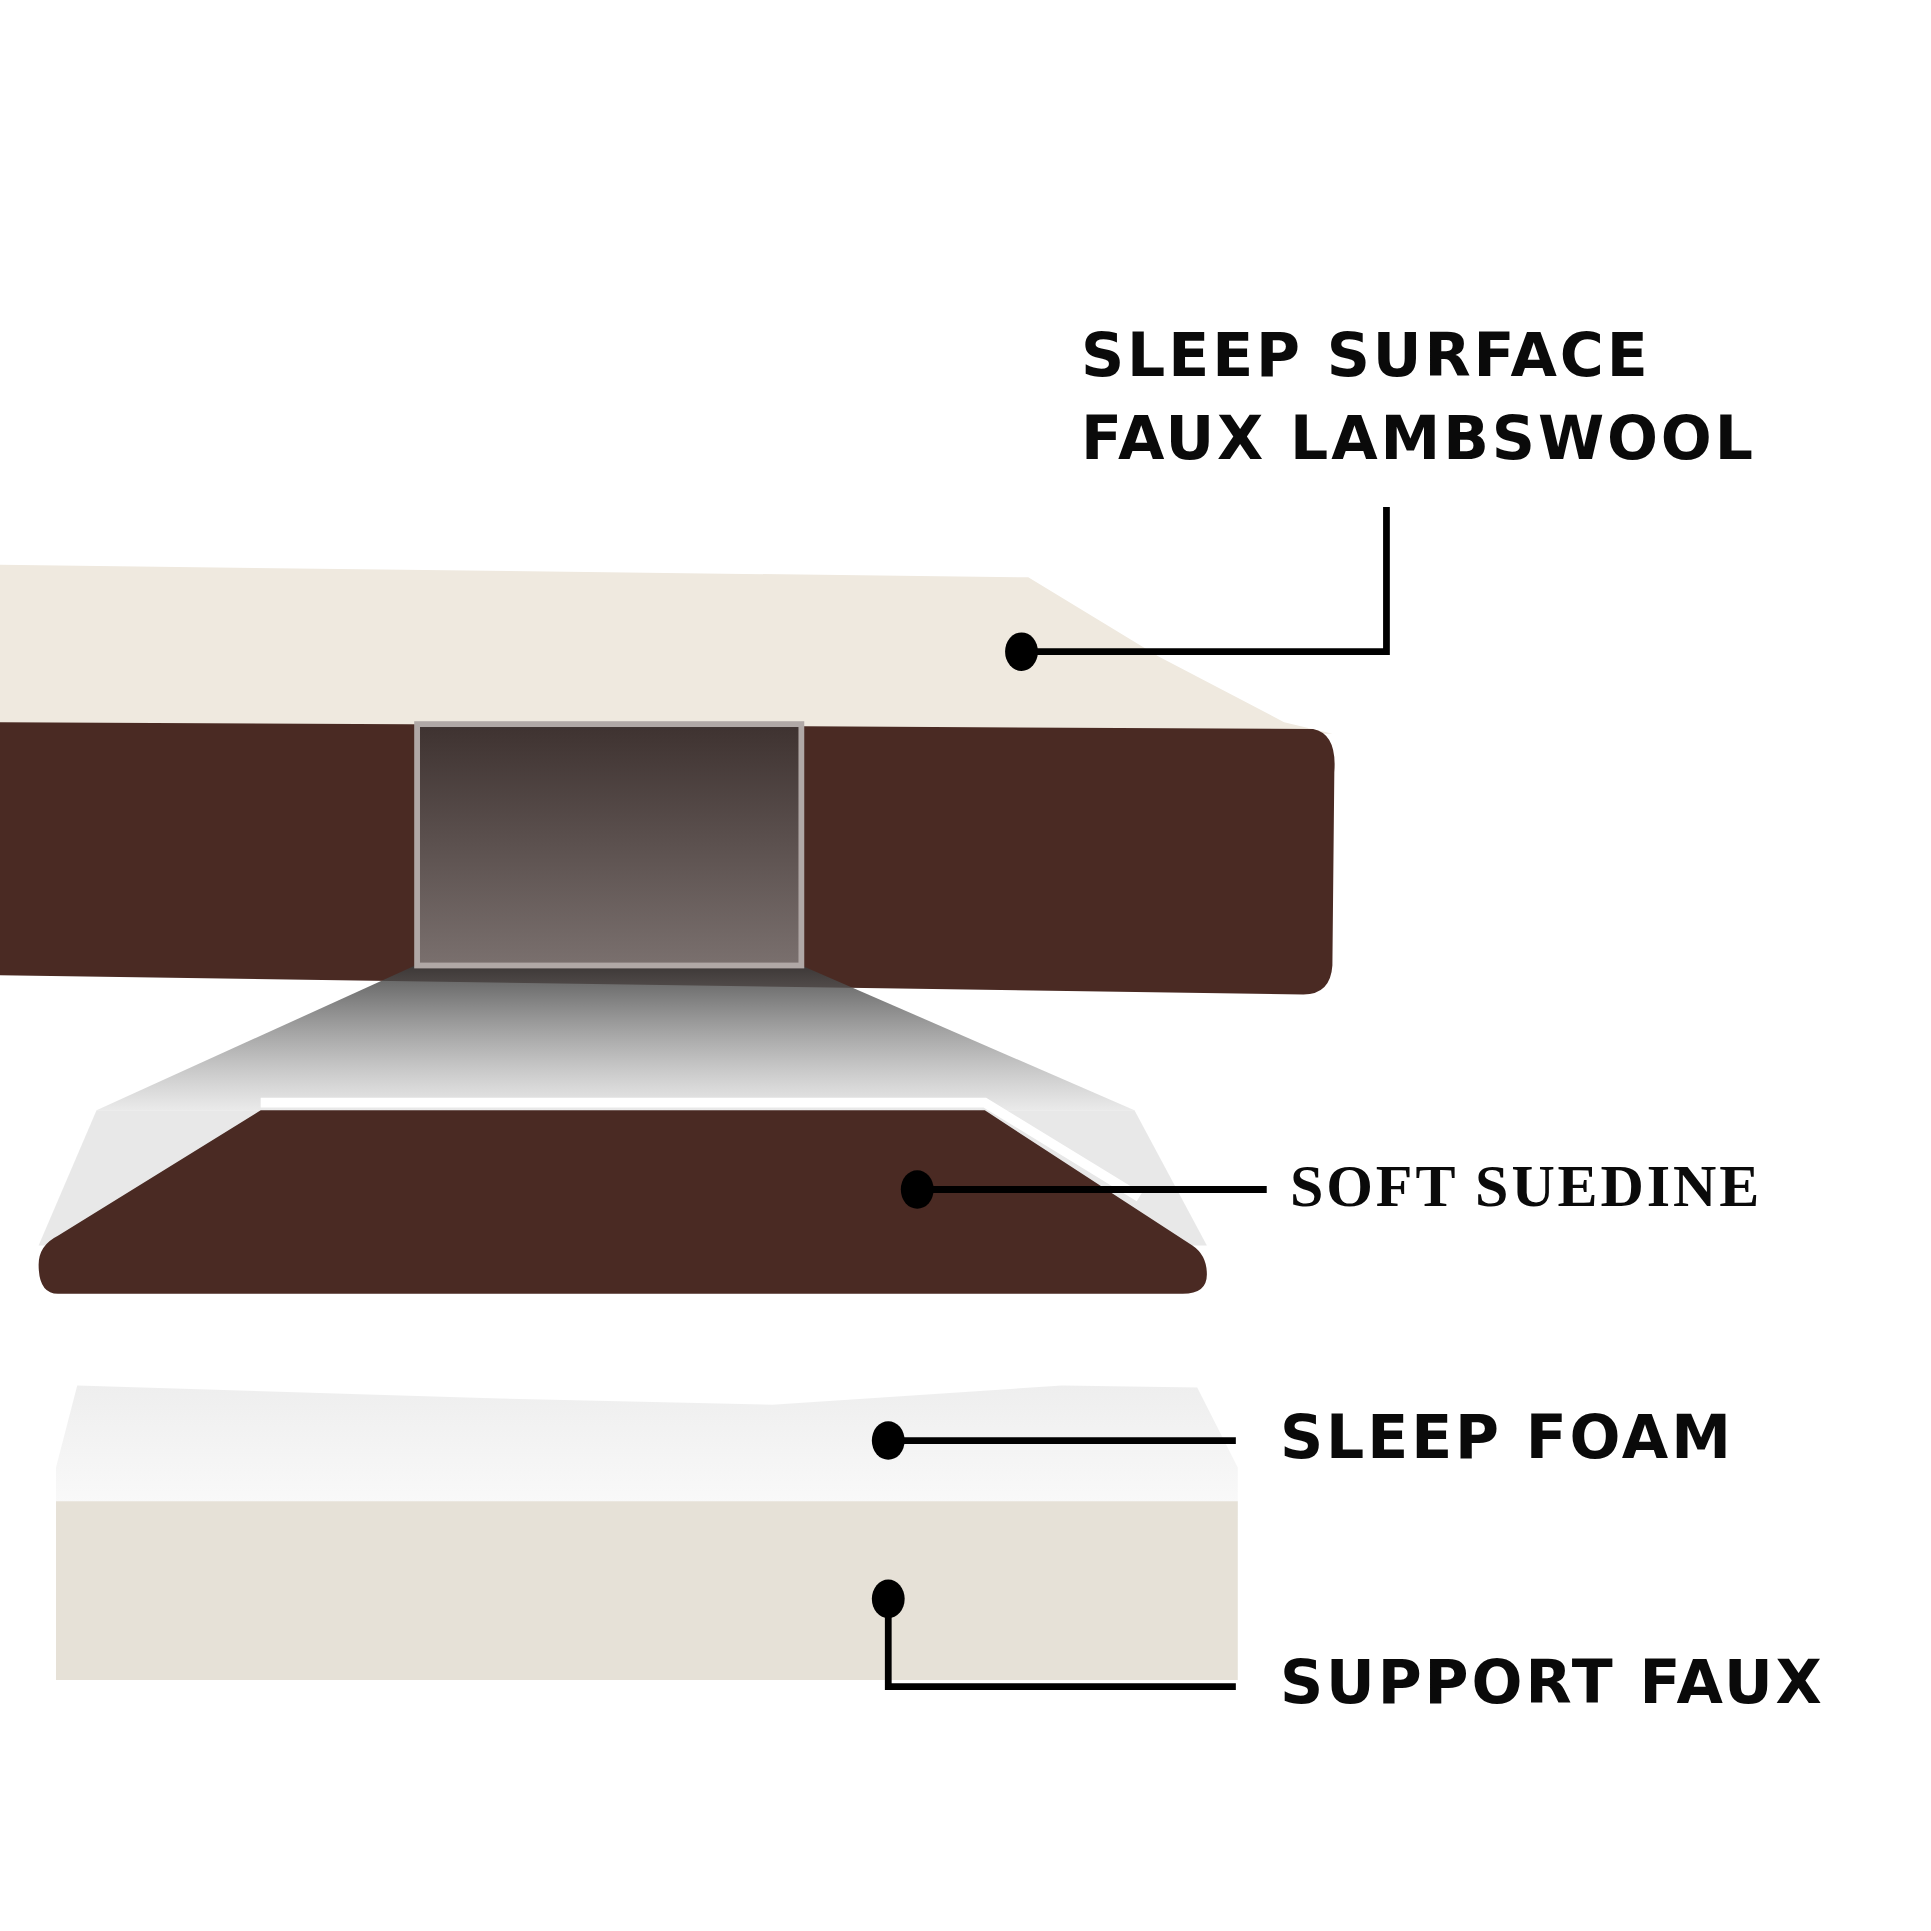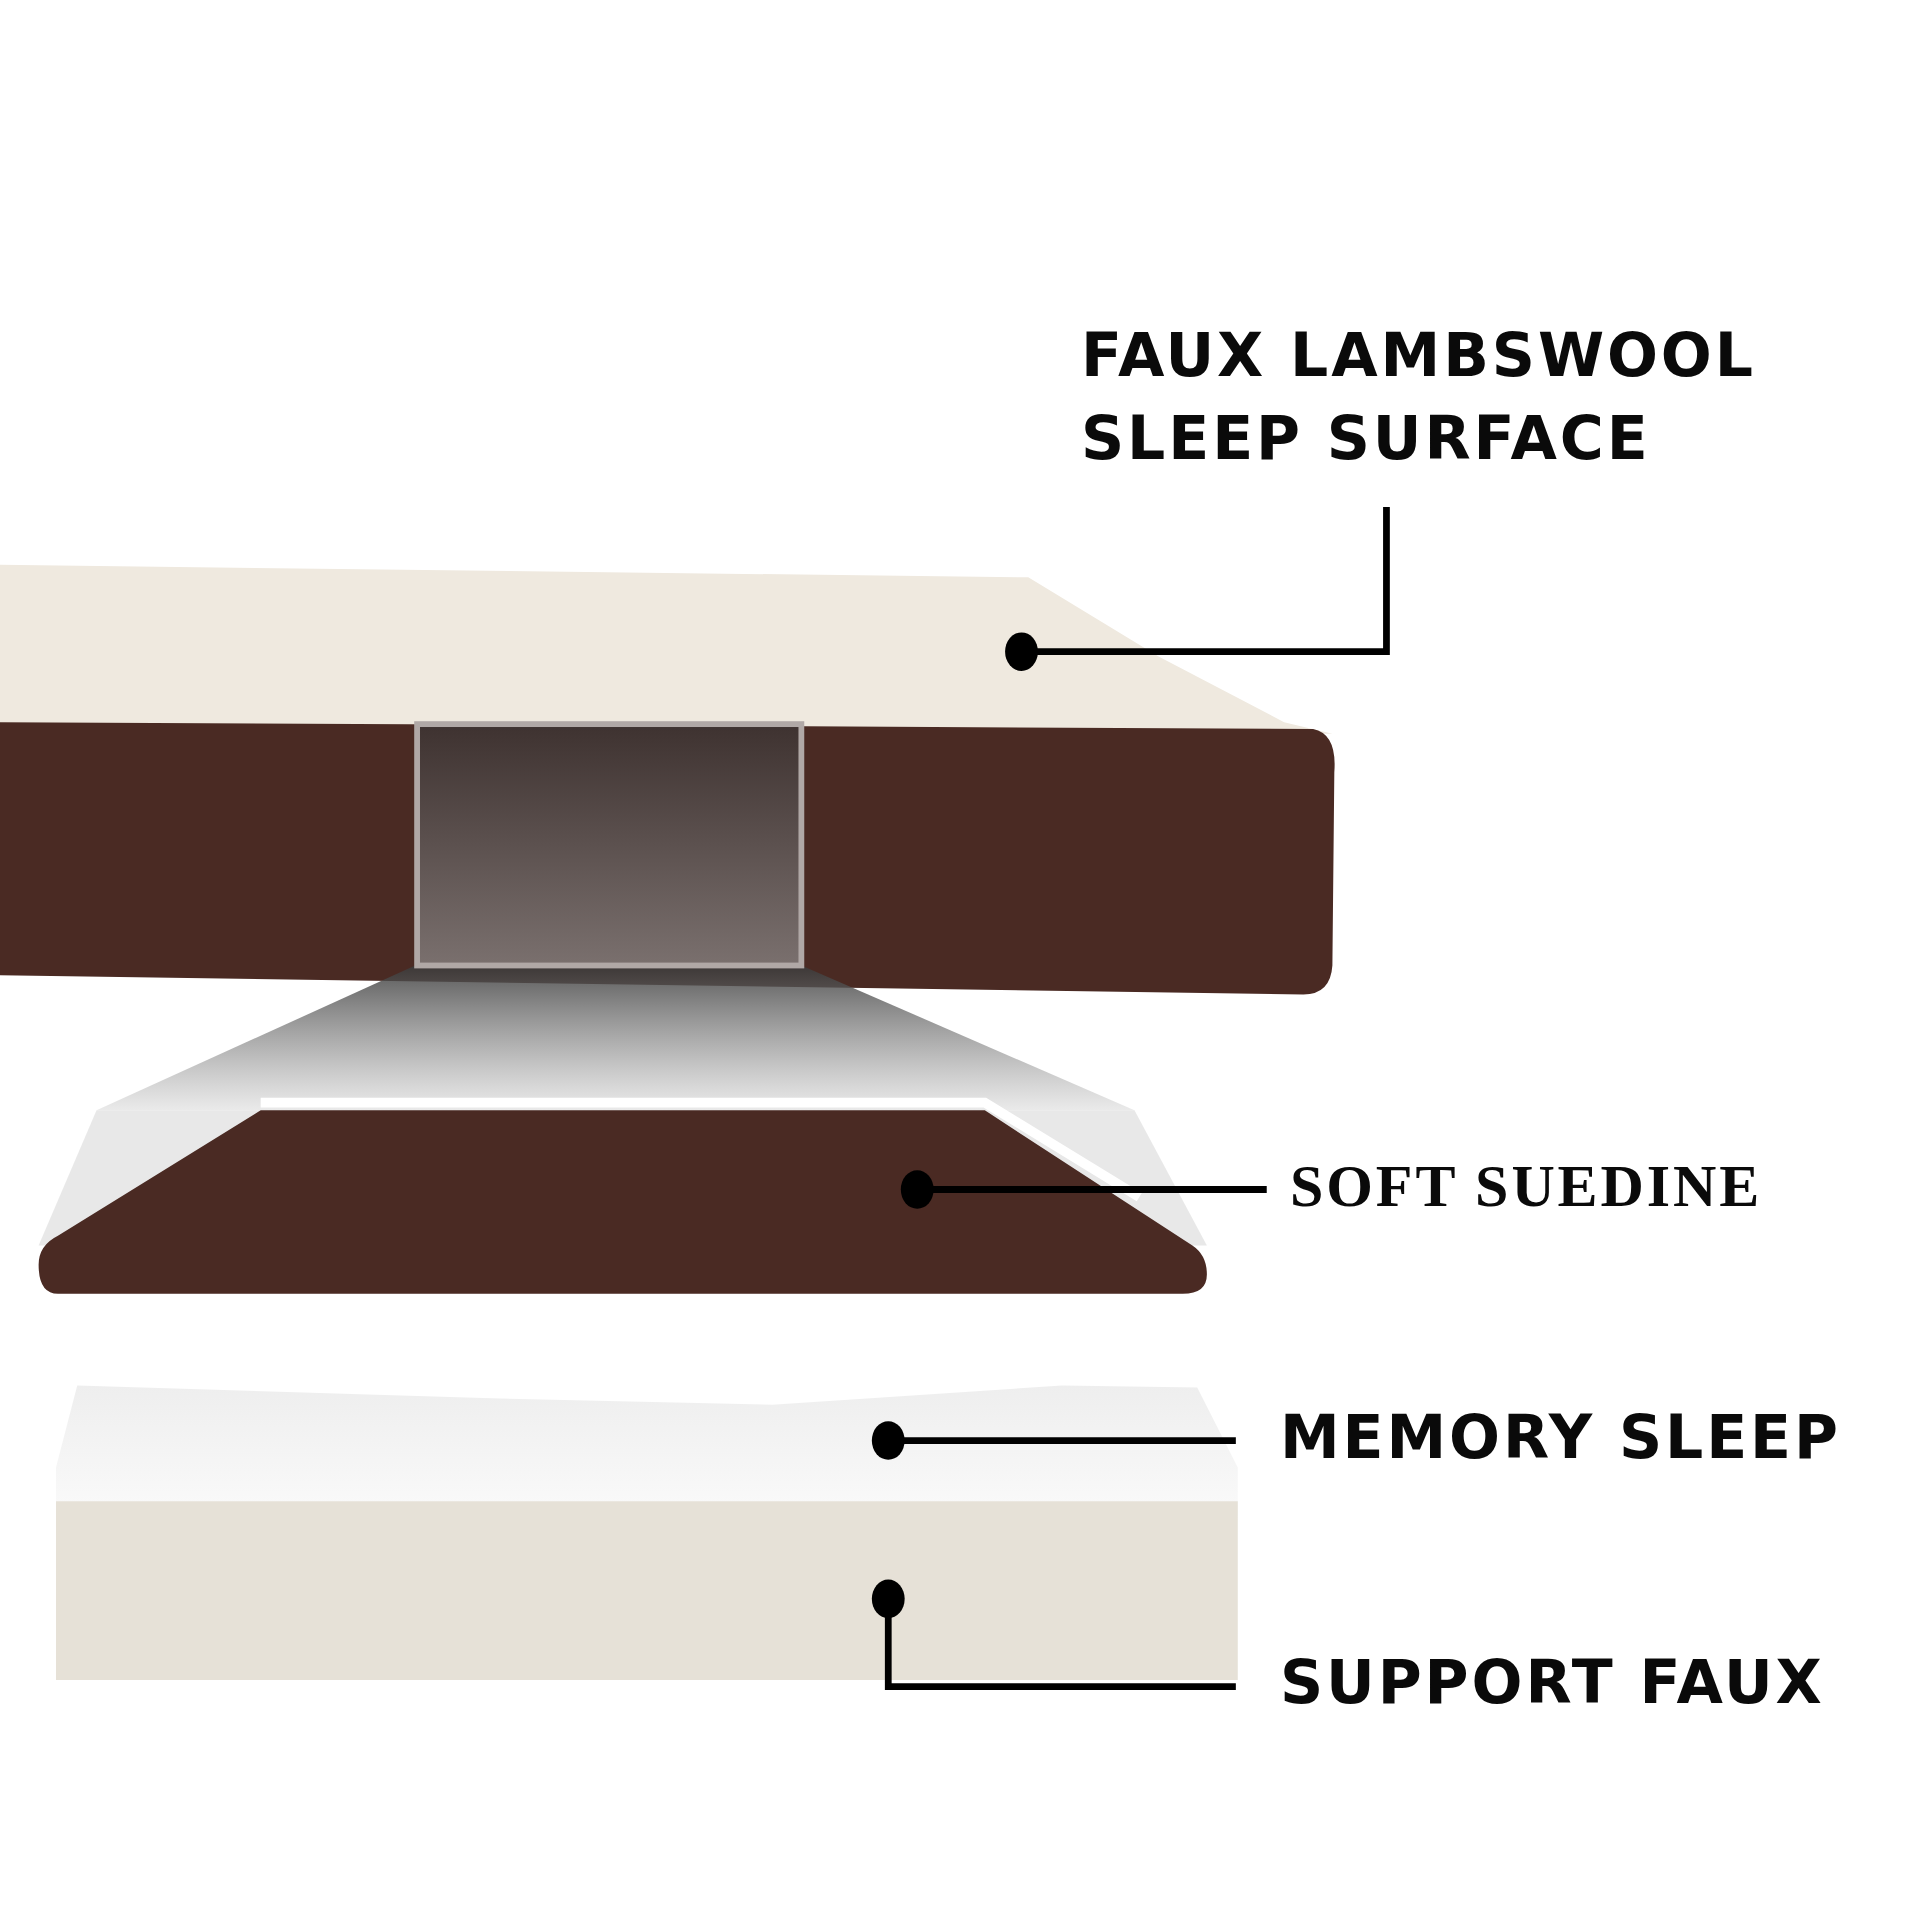--- a/index.html
+++ b/index.html
@@ -59,26 +59,26 @@
     </g>
     <g fill="#000">
       <ellipse cx="1058" cy="675" rx="17" ry="20"></ellipse>
       <ellipse cx="950" cy="1232" rx="17" ry="20"></ellipse>
       <ellipse cx="920" cy="1492" rx="17" ry="20"></ellipse>
       <ellipse cx="920" cy="1656" rx="17" ry="20"></ellipse>
     </g>
   </svg>
 
   <div class="label" style="left:1081px;top:314px;">
+    <div>SLEEP SURFACE</div>
     <div>FAUX LAMBSWOOL</div>
-    <div>SLEEP SURFACE</div>
   </div>
   <div class="label" style="left:1290px;top:1145px;font-family:Liberation Serif, serif;">
     <div>SOFT SUEDINE</div>
   </div>
   <div class="label" style="left:1280px;top:1396px;">
-    <div>MEMORY SLEEP</div>
+    <div>SLEEP FOAM</div>
   </div>
   <div class="label" style="left:1280px;top:1641px;">
     <div>SUPPORT FAUX</div>
   </div>
 </div>
 
 
 </body></html>

